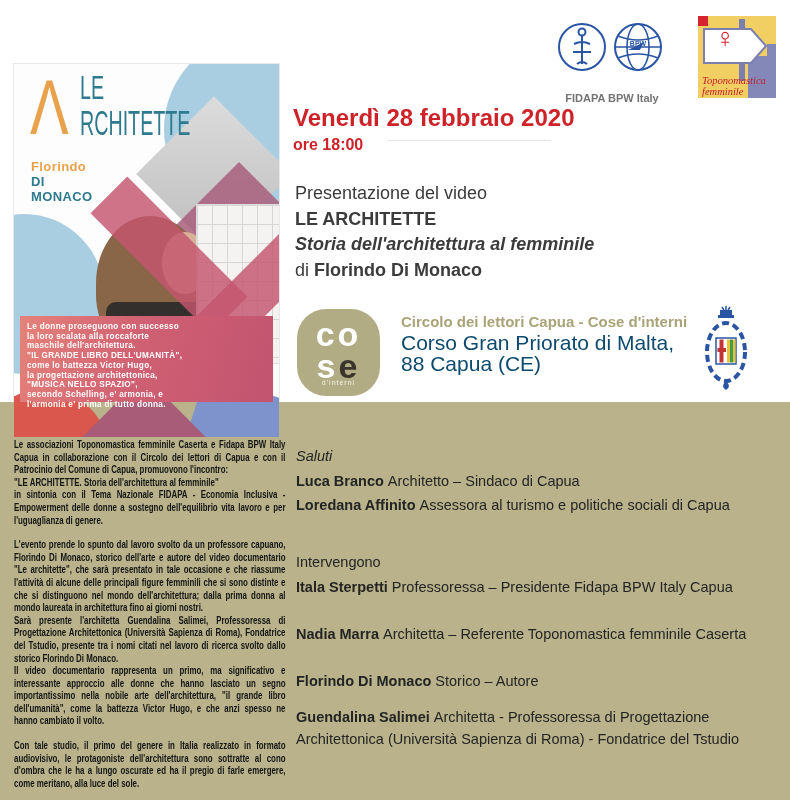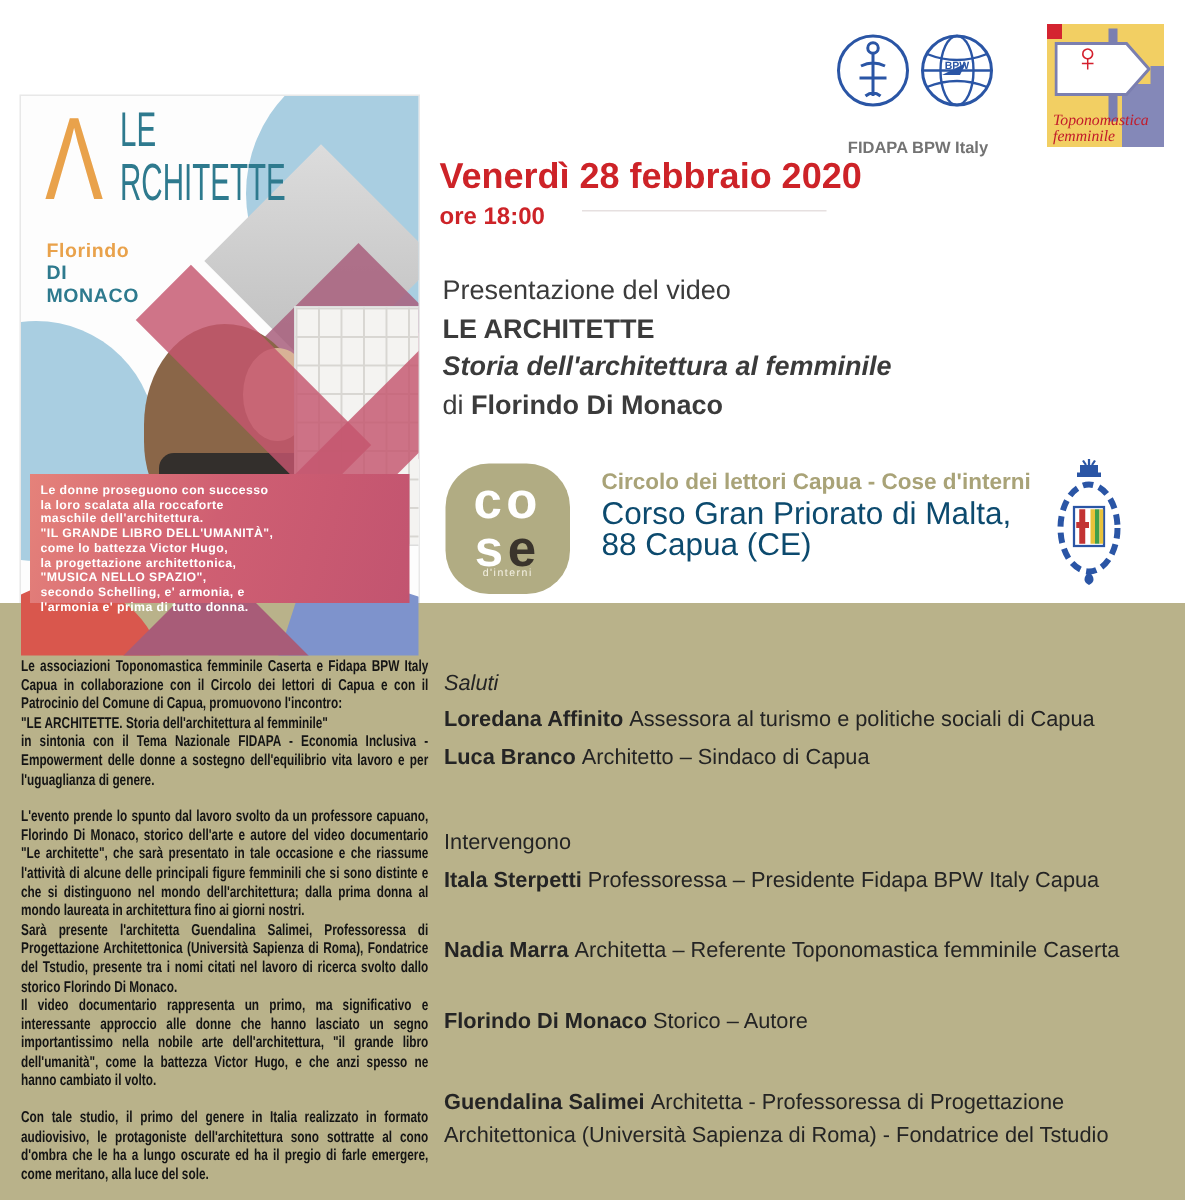--- a/index.html
+++ b/index.html
@@ -78,21 +78,21 @@
   .left-col{position:absolute;left:14px;top:438px;width:362px;transform:scaleX(.75);transform-origin:top left;
             font-size:10.5px;font-weight:bold;line-height:12.6px;color:#141414;text-align:justify;}
   .lgap{height:12px;}
 
   .right-col{position:absolute;left:296px;top:444px;width:492px;font-size:14.5px;color:#242424;line-height:24px;}
   .r-label{font-style:italic;}
   .r-name{font-weight:bold;margin-right:4px;}
   .mt-sm{margin-top:1px;}
   .mt-gap{margin-top:33px;}
   .mt-row{margin-top:23px;}
-  .mt-big{margin-top:31px;}
+  .mt-big{margin-top:13px;}
   .r-wrap{line-height:22px;}
 </style>
 </head>
 <body>
 
 <div class="page">
 
   <div class="fidapa">
     <svg width="116" height="56" viewBox="0 0 116 56">
       <circle cx="28" cy="27" r="23" fill="#ffffff" stroke="#2a55a5" stroke-width="2"></circle>
@@ -209,25 +209,25 @@
     <div>Sarà presente l'architetta Guendalina Salimei, Professoressa di Progettazione Architettonica (Università Sapienza di Roma), Fondatrice del Tstudio, presente tra i nomi citati nel lavoro di ricerca svolto dallo storico Florindo Di Monaco.</div>
     <div>Il video documentario rappresenta un primo, ma significativo e interessante approccio alle donne che hanno lasciato un segno importantissimo nella nobile arte dell'architettura, "il grande libro dell'umanità", come la battezza Victor Hugo, e che anzi spesso ne hanno cambiato il volto.</div>
     <div class="lgap"></div>
     <div>Con tale studio, il primo del genere in Italia realizzato in formato audiovisivo, le protagoniste dell'architettura sono sottratte al cono d'ombra che le ha a lungo oscurate ed ha il pregio di farle emergere, come meritano, alla luce del sole.</div>
     <div class="lgap"></div>
 
   </div>
 
   <div class="right-col">
     <div class="r-label">Saluti</div>
+    <div class="r-row mt-sm">
+      <span class="r-name">Luca Branco</span><span>Architetto – Sindaco di Capua</span>
+    </div>
     <div class="r-row">
       <span class="r-name">Loredana Affinito</span><span>Assessora al turismo e politiche sociali di Capua</span>
-    </div>
-    <div class="r-row mt-sm">
-      <span class="r-name">Luca Branco</span><span>Architetto – Sindaco di Capua</span>
     </div>
     <div class="mt-gap">Intervengono</div>
     <div class="r-row mt-sm">
       <span class="r-name">Itala Sterpetti</span><span>Professoressa – Presidente Fidapa BPW Italy Capua</span>
     </div>
     <div class="r-row mt-row">
       <span class="r-name">Nadia Marra</span><span>Architetta – Referente Toponomastica femminile Caserta</span>
     </div>
     <div class="r-row mt-row">
       <span class="r-name">Florindo Di Monaco</span><span>Storico – Autore</span>

